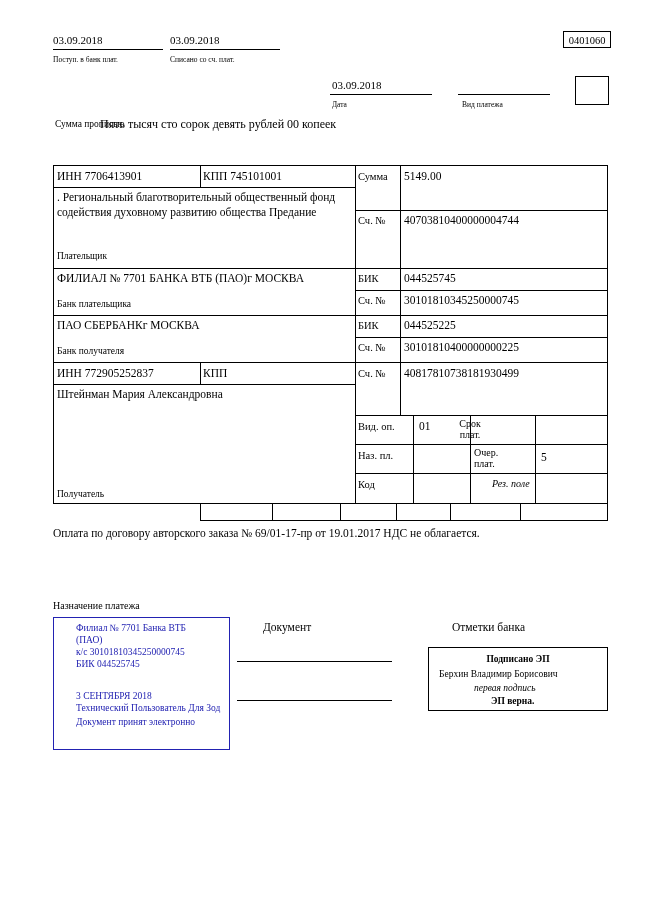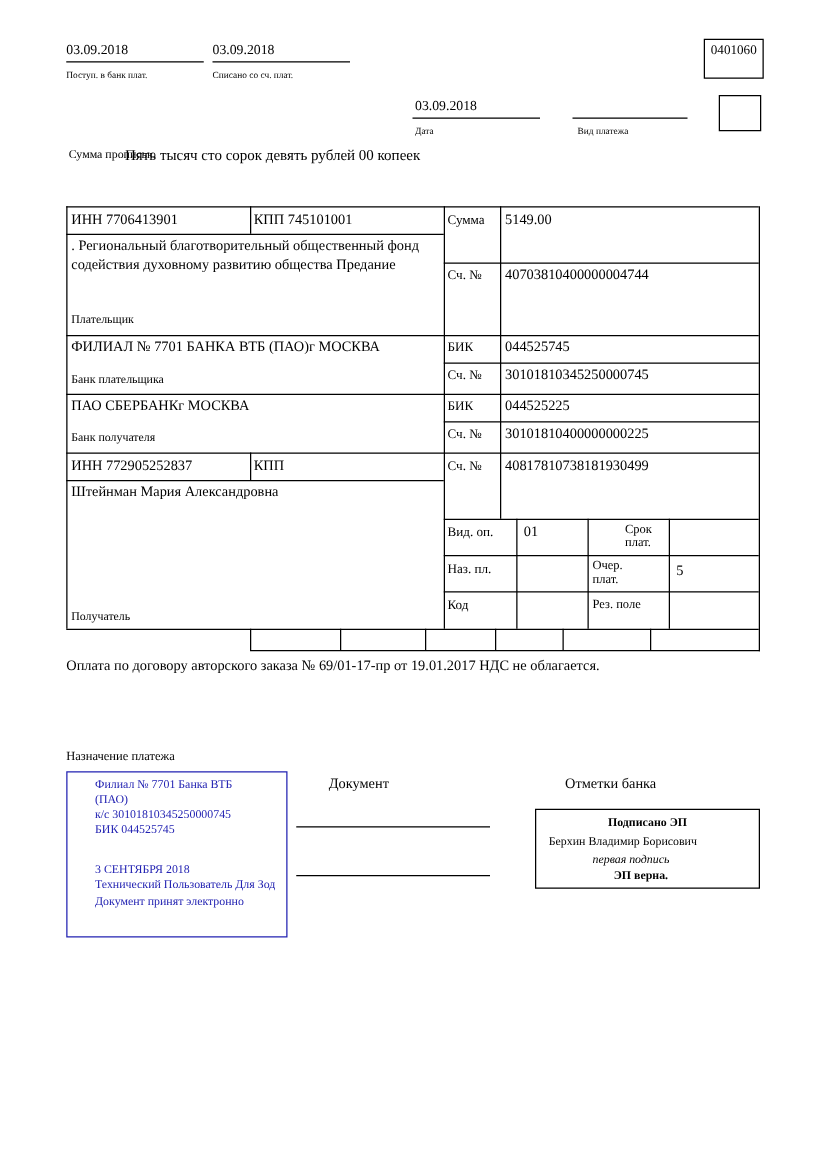--- a/index.html
+++ b/index.html
@@ -37,21 +37,21 @@
 </style>
 </head>
 <body>
 
 <div class="page">
 
   <div class="abs date-line" style="left:53px;top:34px;width:110px;">03.09.2018</div>
   <div class="abs tiny" style="left:53px;top:55px;">Поступ. в банк плат.</div>
   <div class="abs date-line" style="left:170px;top:34px;width:110px;">03.09.2018</div>
   <div class="abs tiny" style="left:170px;top:55px;">Списано со сч. плат.</div>
-  <div class="abs box" style="left:563px;top:31px;width:48px;height:32px;text-align:center;font-size:10.5px;line-height:18px;">0401060</div>
+  <div class="abs box" style="left:563px;top:31px;width:48px;height:17px;text-align:center;font-size:10.5px;line-height:18px;">0401060</div>
 
   <div class="abs date-line" style="left:330px;top:79px;width:102px;padding-left:2px;">03.09.2018</div>
   <div class="abs tiny" style="left:332px;top:100px;">Дата</div>
   <div class="abs date-line" style="left:458px;top:79px;width:92px;"></div>
   <div class="abs tiny" style="left:462px;top:100px;">Вид платежа</div>
   <div class="abs box" style="left:575px;top:76px;width:34px;height:29px;"></div>
 
   <div class="abs sec-lbl wrap" style="left:55px;top:119px;width:50px;">Сумма прописью</div>
   <div class="abs" style="left:100px;top:117px;font-size:12px;white-space:nowrap;">Пять тысяч сто сорок девять рублей 00 копеек</div>
 
@@ -112,26 +112,26 @@
 
   <div class="abs txt" style="left:57px;top:366px;">ИНН 772905252837</div>
   <div class="abs txt" style="left:203px;top:366px;">КПП</div>
   <div class="abs cell-lbl" style="left:358px;top:367px;">Сч. №</div>
   <div class="abs txt" style="left:404px;top:366px;">40817810738181930499</div>
   <div class="abs txt" style="left:57px;top:387px;">Штейнман Мария Александровна</div>
   <div class="abs sec-lbl" style="left:57px;top:489px;">Получатель</div>
 
   <div class="abs cell-lbl" style="left:358px;top:420px;">Вид. оп.</div>
   <div class="abs txt" style="left:419px;top:419px;">01</div>
-  <div class="abs small-lbl wrap" style="left:500px;top:418px;width:42px;">Срок плат.</div>
+  <div class="abs small-lbl wrap" style="left:449px;top:418px;width:42px;text-align:center;">Срок плат.</div>
   <div class="abs cell-lbl" style="left:358px;top:449px;">Наз. пл.</div>
   <div class="abs small-lbl wrap" style="left:474px;top:447px;width:42px;">Очер. плат.</div>
   <div class="abs txt" style="left:541px;top:450px;">5</div>
   <div class="abs cell-lbl" style="left:358px;top:478px;">Код</div>
-  <div class="abs small-lbl" style="left:474px;top:478px;white-space:nowrap;">Рез. поле</div>
+  <div class="abs small-lbl" style="left:492px;top:478px;white-space:nowrap;font-style:italic;">Рез. поле</div>
 
   <div class="abs txt" style="left:53px;top:526px;">Оплата по договору авторского заказа № 69/01-17-пр от 19.01.2017 НДС не облагается.</div>
   <div class="abs" style="left:53px;top:600px;font-size:10px;white-space:nowrap;">Назначение платежа</div>
 
   <div class="abs stamp" style="left: 53px; top: 617px; width: 177px; height: 133px; color: rgb(34, 34, 178); border-color: rgb(34, 34, 178);">
     <p>Филиал № 7701 Банка ВТБ (ПАО)</p>
     <p>к/с 30101810345250000745</p>
     <p>БИК 044525745</p>
     <p style="margin-top:20px;">3 СЕНТЯБРЯ 2018</p>
     <p style="width:148px;">Технический Пользователь Для Зод</p>

